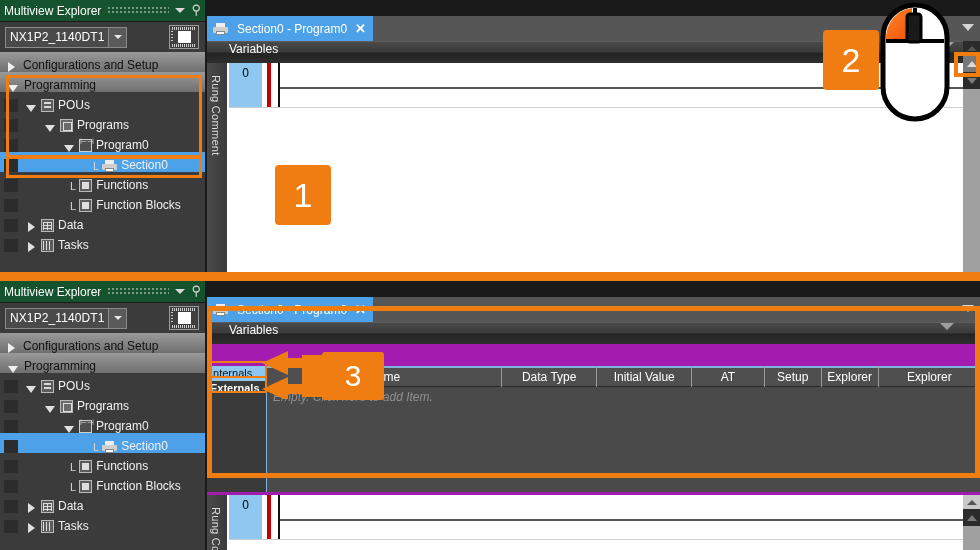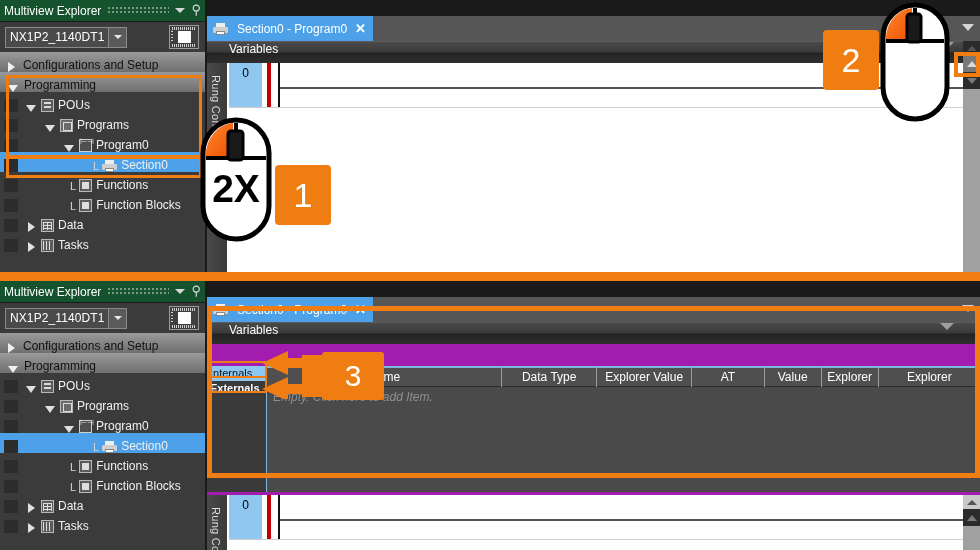--- a/index.html
+++ b/index.html
@@ -277,37 +277,20 @@
         </div>
       <div class="ar dn" style="position:absolute; top:31px; background:#2b2b2b;">
           <i style="border-top-color:#7a7a7a"></i>
         </div>
       <div class="thumb" style="top:48px; bottom:0;"></div>
     </div>
 
     <div class="obox" style="left:747px; top:36px; width:26px; height:25px; border-width:4px;"></div>
   </div>
 
-  <div class="mouse" style="left:200px; top:117px;">
-    <svg width="72" height="125" viewBox="0 0 72 125">
-      <rect x="3" y="3" width="66" height="119" rx="33" ry="33" fill="#ffffff" stroke="#000" stroke-width="5"></rect>
-      <path d="M6 40 L6 36 A30 33 0 0 1 33 6 L33 40 Z" fill="#f4591a"></path>
-      <path d="M6 40 L6 36 A30 33 0 0 1 33 6 L33 40 Z" fill="url(#g1)"></path>
-      <defs>
-          <linearGradient id="g1" x1="0" y1="0" x2="1" y2="1">
-        <stop offset="0" stop-color="#ff8a2b"></stop>
-            <stop offset="1" stop-color="#ef4d05"></stop>
-          </linearGradient>
-        </defs>
-      <line x1="6" y1="41" x2="66" y2="41" stroke="#000" stroke-width="4"></line>
-      <line x1="36" y1="6" x2="36" y2="41" stroke="#000" stroke-width="4"></line>
-      <rect x="28" y="14" width="15" height="29" rx="3" fill="#1a1a1a" stroke="#000" stroke-width="3"></rect>
-      <text x="36" y="85" font-family="'Liberation Sans',sans-serif" font-size="39" font-weight="bold" fill="#000" text-anchor="middle">2X</text>
-    </svg>
-  </div>
   <div class="numbox" style="left:275px; top:165px; width:56px; height:60px;">1</div>
 
   <div class="mouse" style="left:880px; top:2px;">
     <svg width="70" height="120" viewBox="0 0 70 120">
       <rect x="3" y="3" width="64" height="114" rx="32" ry="32" fill="#ffffff" stroke="#000" stroke-width="5"></rect>
       <path d="M6 38 L6 34 A29 31 0 0 1 32 6 L32 38 Z" fill="url(#g2)"></path>
       <defs>
           <linearGradient id="g2" x1="0" y1="0" x2="1" y2="1">
         <stop offset="0" stop-color="#ff8a2b"></stop>
             <stop offset="1" stop-color="#ef4d05"></stop>
@@ -433,23 +416,23 @@
 
 
     <div class="vargrid" style="top:69px; height:126px;">
       <div class="vtabs">
         <div class="vtab on">Internals</div>
         <div class="vtab off">Externals</div>
       </div>
       <div class="ghdr">
         <div class="gh" style="width:260px">Name</div>
         <div class="gh" style="width:105px">Data Type</div>
-        <div class="gh" style="width:105px">Explorer Value</div>
+        <div class="gh" style="width:105px">Initial Value</div>
         <div class="gh" style="width:80px">AT</div>
-        <div class="gh" style="width:63px">Value</div>
+        <div class="gh" style="width:63px">Setup</div>
         <div class="gh" style="width:63px">Explorer</div>
         <div class="gh" style="width:112px;border-right:none">Explorer</div>
       </div>
       <div class="gbody">
         <div class="gempty">Empty. Click here to add Item.</div>
       </div>
     </div>
 
     <div class="ladder" style="top:198px; bottom:0; right:17px;">
       <div class="rungcol">

